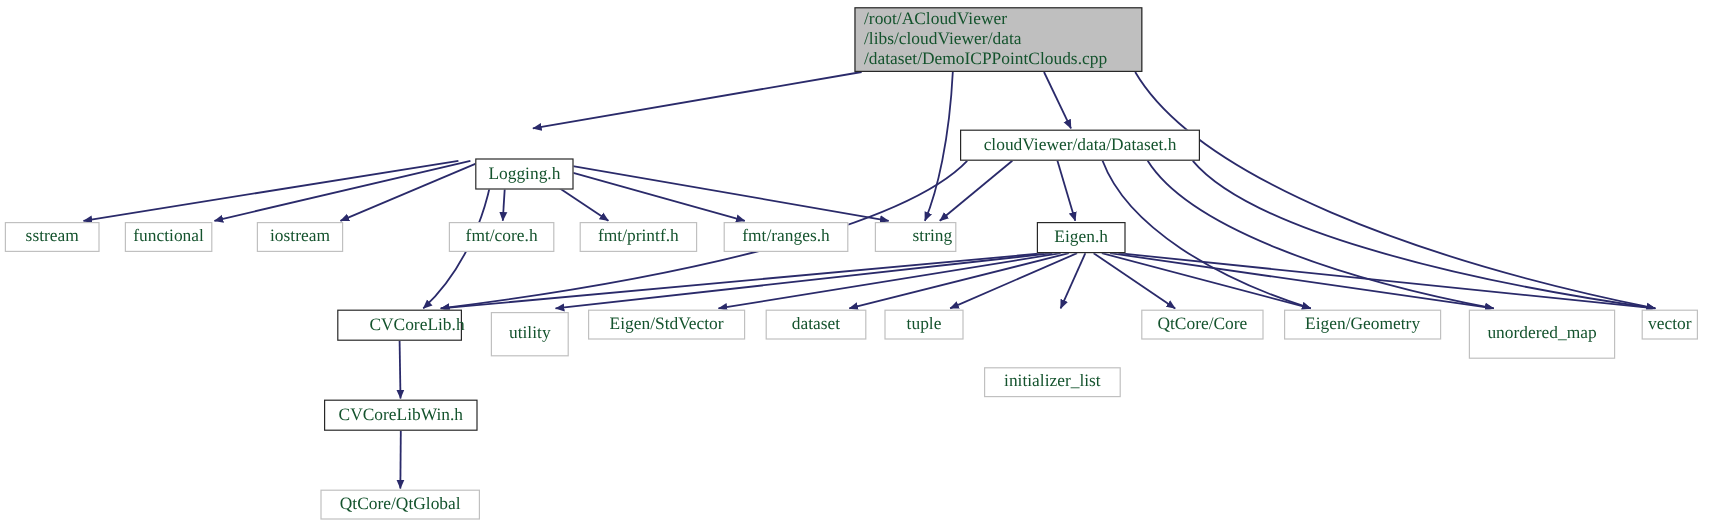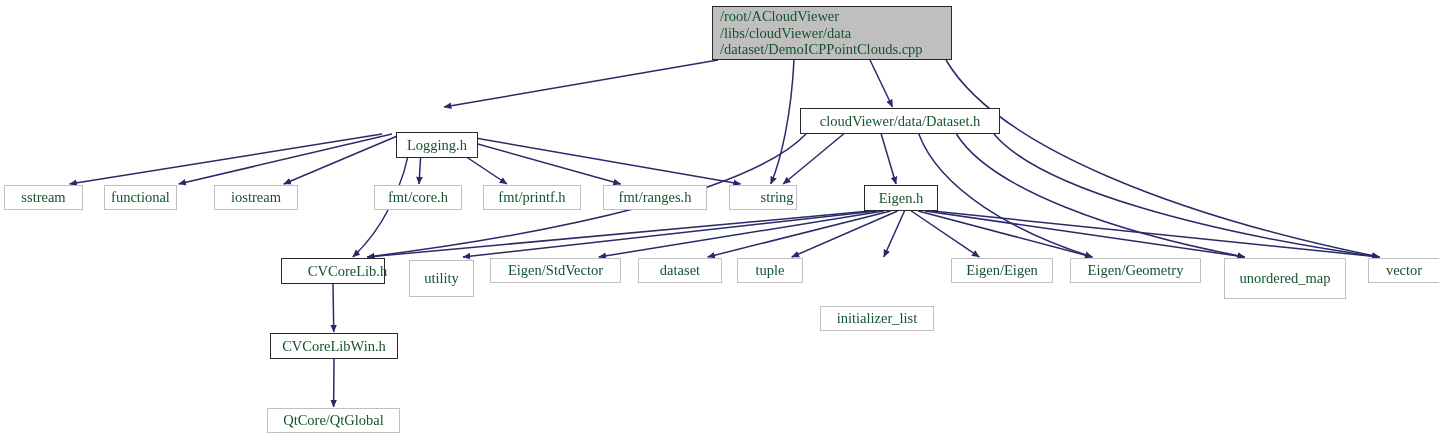--- a/index.html
+++ b/index.html
@@ -92,32 +92,32 @@
       <path d="M 334 359 L 333.625 407" fill="none" stroke="#2a2a6a" stroke-width="1.5" marker-end="url(#arrow)"></path>
     </svg>
   <div id="node-layer">
       <div class="node root" style="left: 712px; top: 6px; width: 240px; height: 54px;">/root/ACloudViewer
 /libs/cloudViewer/data
 /dataset/DemoICPPointClouds.cpp</div>
       <div class="node lib" style="left: 396px; top: 108px; width: 82px; height: 26px; margin-top: 24px;">Logging.h</div>
       <div class="node lib" style="left: 800px; top: 108px; width: 200px; height: 26px;">cloudViewer/data/Dataset.h</div>
       <div class="node sys" style="left: 4px; top: 185px; width: 79px; height: 25px;">sstream</div>
       <div class="node sys" style="left: 104px; top: 185px; width: 73px; height: 25px;">functional</div>
-      <div class="node sys" style="left: 214px; top: 185px; width: 84px; height: 25px;">iostream</div>
+      <div class="node sys" style="left: 214px; top: 185px; width: 72px; height: 25px;">iostream</div>
       <div class="node sys" style="left: 374px; top: 185px; width: 88px; height: 25px;">fmt/core.h</div>
       <div class="node sys" style="left: 483px; top: 185px; width: 98px; height: 25px;">fmt/printf.h</div>
       <div class="node sys" style="left: 603px; top: 185px; width: 104px; height: 25px;">fmt/ranges.h</div>
       <div class="node sys" style="left: 729px; top: 185px; width: 68px; height: 25px; padding-left: 28px;">string</div>
       <div class="node lib" style="left: 864px; top: 185px; width: 74px; height: 26px;">Eigen.h</div>
       <div class="node lib" style="left: 281px; top: 258px; width: 104px; height: 26px; padding-left: 29px;">CVCoreLib.h</div>
       <div class="node sys" style="left: 409px; top: 260px; width: 65px; height: 37px;">utility</div>
       <div class="node sys" style="left: 490px; top: 258px; width: 131px; height: 25px;">Eigen/StdVector</div>
       <div class="node sys" style="left: 638px; top: 258px; width: 84px; height: 25px;">dataset</div>
       <div class="node sys" style="left: 737px; top: 258px; width: 66px; height: 25px;">tuple</div>
       <div class="node sys" style="left: 820px; top: 258px; width: 114px; height: 25px; margin-top: 48px;">initializer_list</div>
-      <div class="node sys" style="left: 951px; top: 258px; width: 102px; height: 25px;">Eigen/Eigen</div>
+      <div class="node sys" style="left: 951px; top: 258px; width: 102px; height: 25px;">QtCore/Core</div>
       <div class="node sys" style="left: 1070px; top: 258px; width: 131px; height: 25px;">Eigen/Geometry</div>
       <div class="node sys" style="left: 1224px; top: 258px; width: 122px; height: 41px;">unordered_map</div>
-      <div class="node sys" style="left: 1368px; top: 258px; width: 72px; height: 25px;">vector</div>
+      <div class="node sys" style="left: 1368px; top: 258px; width: 47px; height: 25px;">vector</div>
       <div class="node lib" style="left: 270px; top: 333px; width: 128px; height: 26px;">CVCoreLibWin.h</div>
       <div class="node sys" style="left: 267px; top: 408px; width: 133px; height: 25px;">QtCore/QtGlobal</div>
     </div>
 </div>
 
 </body></html>

